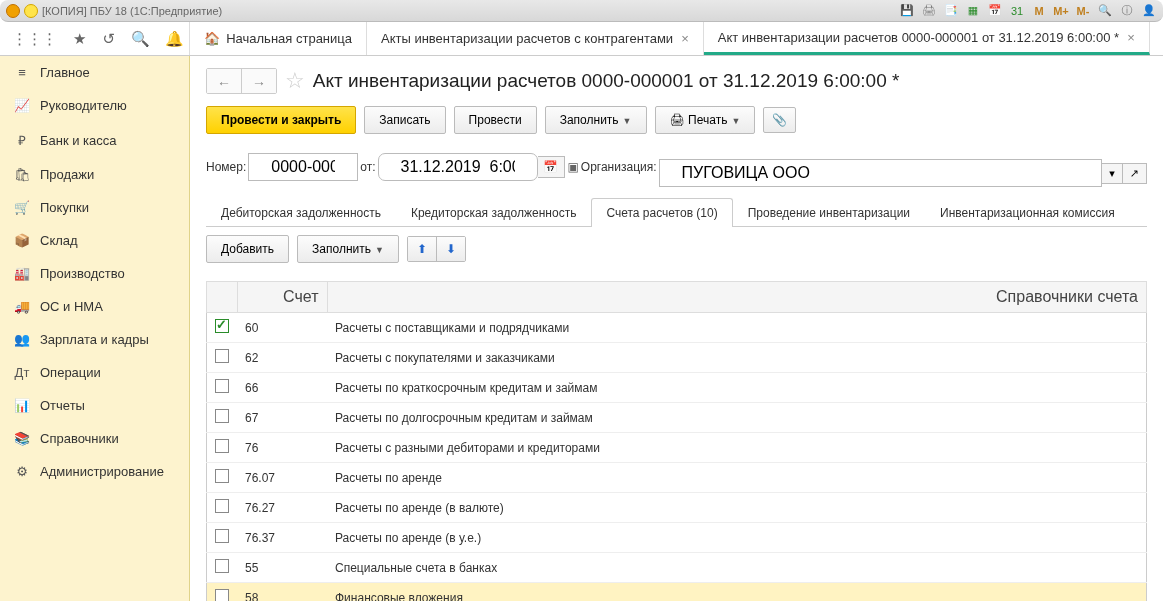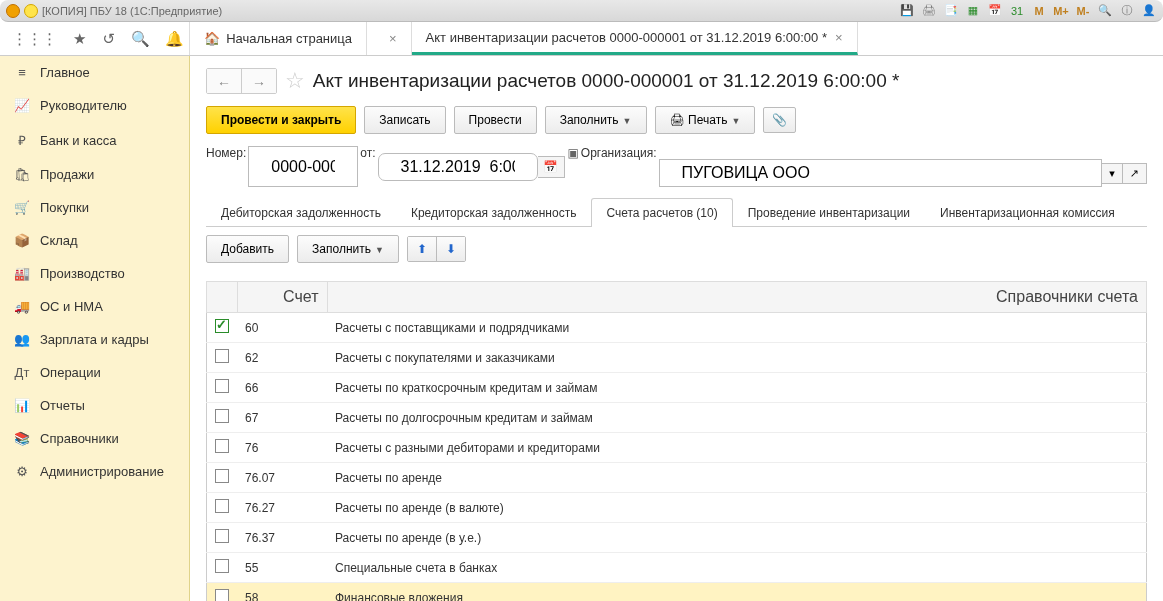--- a/index.html
+++ b/index.html
@@ -30,21 +30,21 @@
 .navbtns button { border:none; background:#fafafa; padding:4px 10px; font-size:14px; color:#888; cursor:pointer; }
 .navbtns button + button { border-left:1px solid #ccc; }
 .star { font-size:22px; color:#ccc; }
 .page-title { font-size:19px; color:#222; }
 
 .btn { border:1px solid #bbb; background:linear-gradient(#fcfcfc,#ececec); padding:6px 14px; font-size:12px; border-radius:2px; cursor:pointer; }
 .btn.primary { background:linear-gradient(#ffe34a,#ffd100); border-color:#d4a600; font-weight:bold; }
 .btn.icon-only { padding:5px 8px; }
 .btn .drop { margin-left:4px; font-size:9px; color:#555; }
 
-.fieldrow { display:flex; gap:2px; margin-bottom:10px; }
+.fieldrow { display:flex; align-items:center; gap:2px; margin-bottom:10px; }
 .fieldrow label { font-size:12px; color:#333; }
 .input { border:1px solid #bbb; padding:4px 22px; font-size:16px; background:#fff; }
 .datewrap { display:flex; align-items:center; }
 .datewrap .cal { border:1px solid #bbb; border-left:none; padding:3px 6px; background:#f5f5f5; cursor:pointer; }
 .orgwrap { display:flex; align-items:center; flex:1;margin-top:13px; }
 .orgwrap .input { flex:1; }
 .orgwrap button { border:1px solid #bbb; border-left:none; background:#f5f5f5; padding:3px 7px; cursor:pointer; font-size:11px; }
 
 .subtabs { display:flex; border-bottom:1px solid #ccc; margin-bottom:8px; }
 .subtab { padding:7px 14px; font-size:12px; cursor:pointer; border:1px solid transparent; border-bottom:none; position:relative; top:1px; }
@@ -97,20 +97,21 @@
     <span>↺</span>
     <span>🔍</span>
     <span>🔔</span>
   </div>
   <div id="topTabs" style="display:flex;flex:1;">
       <div class="tab">
         <span class="home">🏠</span>
         <span>Начальная страница</span>
       </div>
       <div class="tab">
+        <span>Акты инвентаризации расчетов с контрагентами</span>
         <span class="close">×</span>
       </div>
       <div class="tab active">
         <span>Акт инвентаризации расчетов 0000-000001 от 31.12.2019 6:00:00 *</span>
         <span class="close">×</span>
       </div>
     </div>
 </div>
 
 <div class="main">

